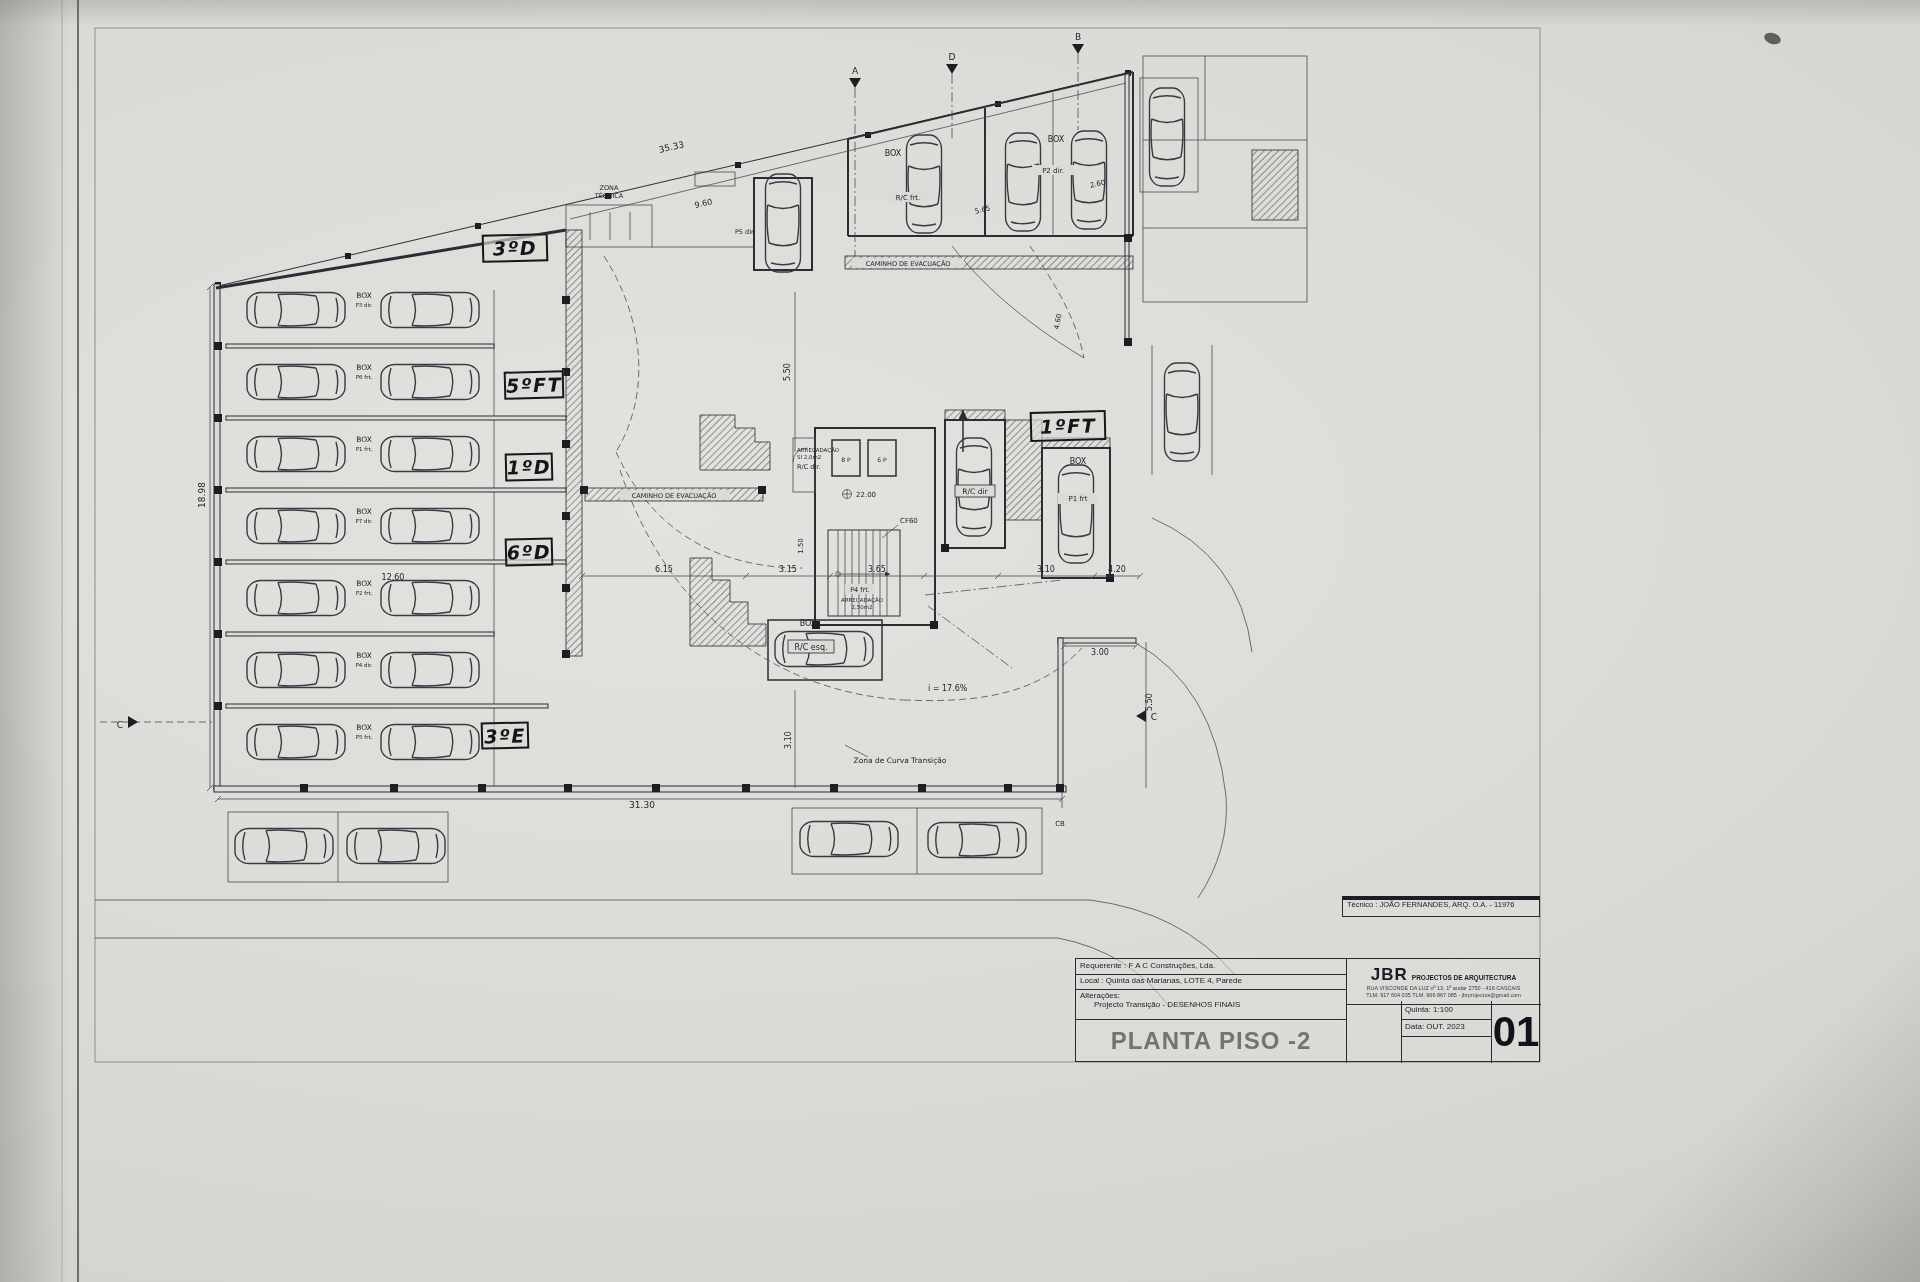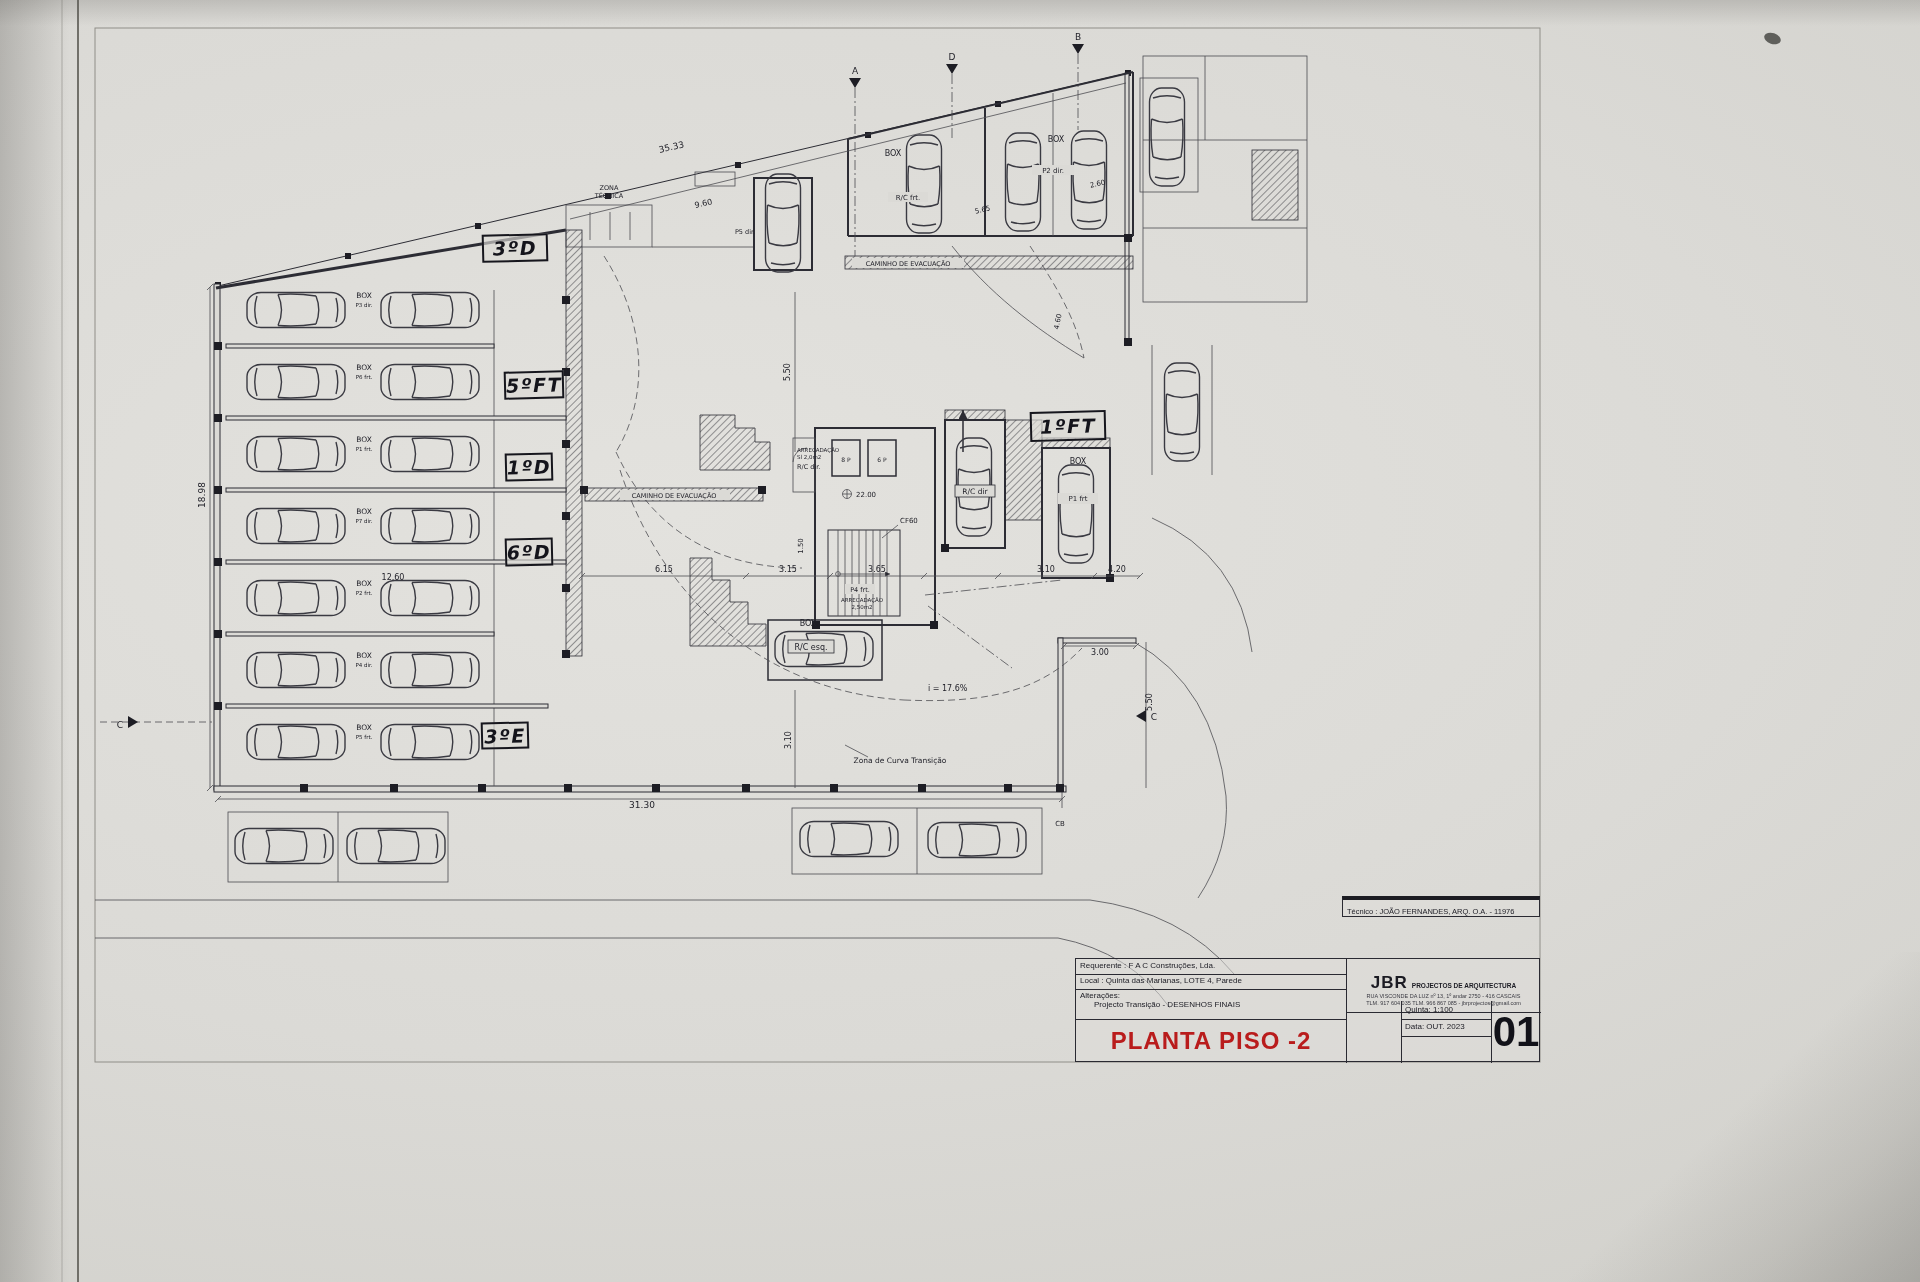--- a/index.html
+++ b/index.html
@@ -31,30 +31,30 @@
     position:absolute;border:2.2px solid #16161d;color:#14141b;
     font:700 italic 19px "DejaVu Sans",sans-serif;letter-spacing:1.5px;
     display:flex;align-items:center;justify-content:center;
     background:rgba(219,218,214,.65);transform:rotate(-1.4deg);
   }
 
   .tec{
     position:absolute;left:1342px;top:896px;width:198px;height:21px;
     border:1px solid #2a2a32;border-top:4px solid #1c1c22;
     background:rgba(222,221,217,.7);font-size:7.5px;color:#1d1d25;
-    display:flex;align-items:flex-end;padding:0 4px;white-space:nowrap;overflow:hidden;
+    display:flex;align-items:flex-start;padding:0 4px;white-space:nowrap;overflow:hidden;
   }
   .tb{position:absolute;left:1075px;top:958px;width:465px;height:104px;
       border:1.3px solid #2a2a32;background:rgba(222,221,217,.55);color:#1b1b23}
   .tb .cell{position:absolute;overflow:hidden;white-space:nowrap}
   .tb .lab{font-size:8px}
   .tb .val{font-size:8px;font-weight:normal}
   .b-b{border-bottom:1px solid #2a2a32}
   .tb-title{font:700 24px "Liberation Sans",sans-serif;letter-spacing:1px;
-      display:flex;align-items:center;justify-content:center;color:#b91c1c}
+      display:flex;align-items:center;justify-content:center;color:#737373}
   .firmline{display:flex;align-items:baseline;justify-content:center;gap:4px;margin-top:2px}
   .firm-big{font:700 17px "Liberation Sans",sans-serif;letter-spacing:1px}
   .firm-small{font:700 6.5px "Liberation Sans",sans-serif}
   .addr{font-size:5.5px;text-align:center;color:#3a3a42;line-height:7px}
   .escdata{font-size:8px;padding:2px 4px}
   .sheetno{font:700 42px "Liberation Sans",sans-serif;display:flex;align-items:center;justify-content:center;color:#121219}
 
   .corner-mark{position:absolute;left:1764px;top:33px;width:17px;height:11px;
       background:#4a4a47;border-radius:50%;transform:rotate(18deg);opacity:.85}
   .fold{position:absolute;right:0;bottom:0;width:460px;height:330px;pointer-events:none;
@@ -442,21 +442,21 @@
     <span>Local :</span>
     <span class="val">Quinta das Marianas, LOTE 4, Parede</span>
   </div>
   <div class="cell lab b-b" style="left:0;top:31px;width:270px;height:30px;padding:1px 4px">
     <div>Alterações:</div>
     <div class="val" style="margin-left:14px">Projecto Transição - DESENHOS FINAIS</div>
   </div>
   <div class="cell tb-title" style="left:0;top:61px;width:270px;height:42px">PLANTA PISO -2</div>
   <div style="position:absolute;left:270px;top:0;width:0;height:104px;border-left:1px solid #2a2a32"></div>
 
-  <div class="cell b-b" style="left:270px;top:12px;width:195px;height:42px">
+  <div class="cell b-b" style="left:270px;top:4px;width:195px;height:42px">
     <div class="firmline">
       <span class="firm-big">JBR</span>
       <span class="firm-small">PROJECTOS DE ARQUITECTURA</span>
     </div>
     <div class="addr">RUA VISCONDE DA LUZ nº 13, 1º andar  2750 - 416  CASCAIS</div>
     <div class="addr">TLM. 917 604 035  TLM. 966 867 085 - jbrprojectos@gmail.com</div>
   </div>
 
   <div style="position:absolute;left:325px;top:42px;width:0;height:62px;border-left:1px solid #2a2a32"></div>
   <div class="cell escdata b-b" style="left:325px;top:44px;width:90px;height:17px">Quinta:  1:100</div>

